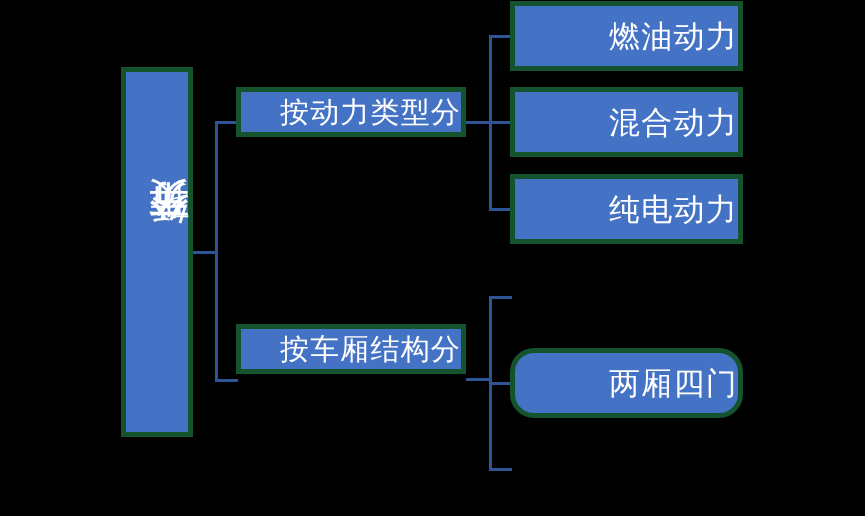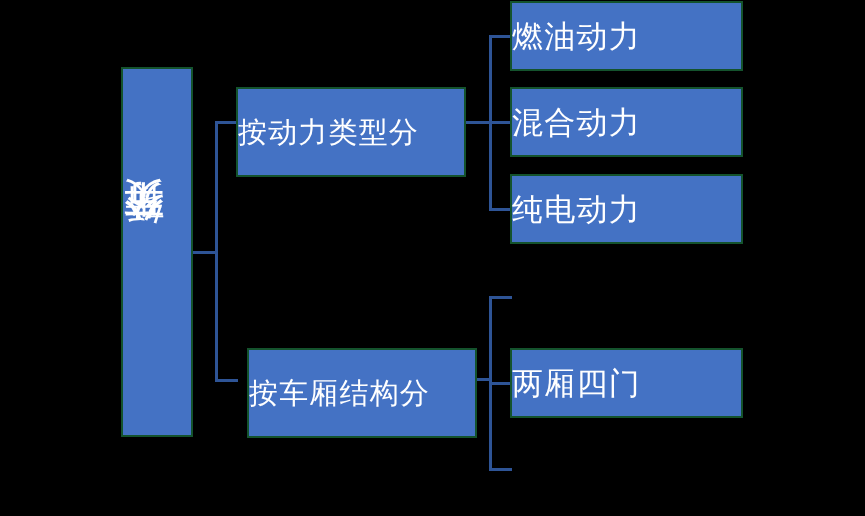--- a/index.html
+++ b/index.html
@@ -17,25 +17,25 @@
     height: 516px;
     background: #000000;
     overflow: hidden;
   }
 
   
   .node {
     position: absolute;
     box-sizing: border-box;
     background: #4472C4;
-    border: 2px solid #14532d;
+    border: 5px solid #14532d;
     color: #FFFFFF;
     display: flex;
     align-items: center;
-    justify-content: flex-start;
+    justify-content: flex-end;
     line-height: 1;
     letter-spacing: 0.04em;
     white-space: nowrap;
     user-select: none;
   }
 
   
   .node.root {
     left: 121px;
     top: 67px;
@@ -47,38 +47,38 @@
     writing-mode: vertical-rl;
     transform: rotate(180deg);
     letter-spacing: 0.06em;
     display: block;
   }
 
   
   .node.branch {
     left: 236px;
     width: 230px;
-    height: 90px;
+    height: 50px;
     font-size: 29px;
   }
   .node.branch.b1 { top: 87px; }
-  .node.branch.b2 { top: 348px; margin-left: 11px; }
+  .node.branch.b2 { top: 324px; }
 
   
   .node.leaf {
     left: 510px;
     width: 233px;
     height: 70px;
     font-size: 31px;
   }
   .node.leaf.l1 { top: 1px;   }
   .node.leaf.l2 { top: 87px;  }
   .node.leaf.l3 { top: 174px; }
   .node.leaf.l4 { top: 262px; }
-  .node.leaf.l5 { top: 348px; }
+  .node.leaf.l5 { top: 348px; border-radius: 24px; }
   .node.leaf.l6 { top: 434px; }
 
   
   .conn {
     position: absolute;
     background: #2E5496;
   }
   .conn.h { height: 3px; }
   .conn.v { width: 3px; }
 

